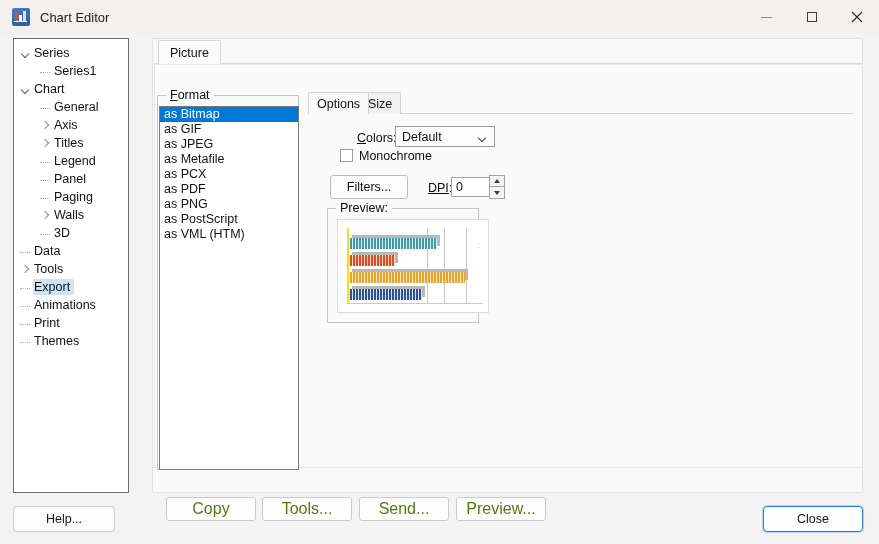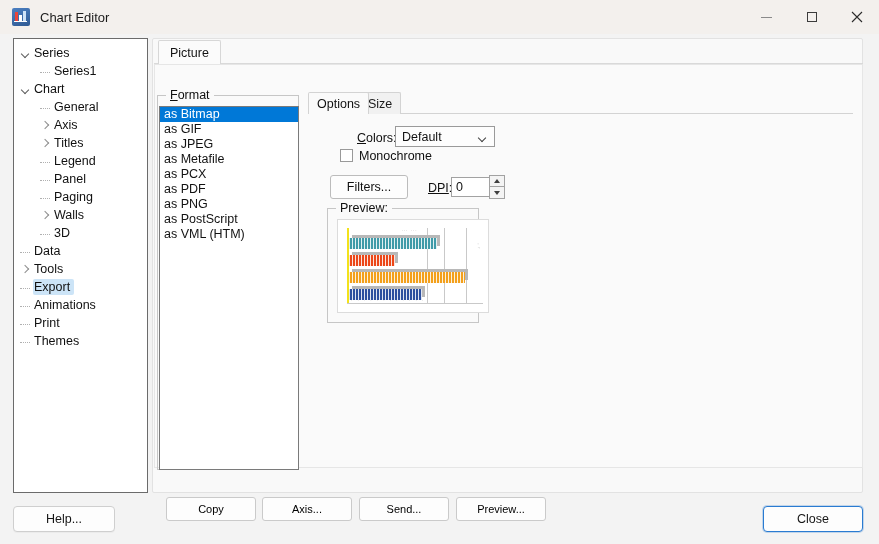--- a/index.html
+++ b/index.html
@@ -81,21 +81,21 @@
     width: 10px; height: 10px;
     border: 1px solid #3c3c3c;
     box-sizing: border-box;
   }
   .win-btn.close svg { display: block; }
 
   
   .tree-panel {
     position: absolute;
     left: 13px; top: 38px;
-    width: 135px; height: 455px;
+    width: 116px; height: 455px;
     background: #ffffff;
     border: 1px solid #6b6b6b;
     box-sizing: border-box;
     overflow: hidden;
   }
   .tree {
     padding: 5px 0 0 0;
     font-size: 12.5px;
   }
   .tnode {
@@ -507,22 +507,22 @@
     position: absolute;
     top: 0;
     width: 90px; height: 24px;
     background: #fdfdfd;
     border: 1px solid #cacaca;
     border-radius: 3px;
     box-sizing: border-box;
     display: flex;
     align-items: center;
     justify-content: center;
-    font-size: 11px;
-    color: #000000;
+    font-size: 16px;
+    color: #4d7c0f;
   }
 </style>
 </head>
 <body>
 
 <div class="window">
 
   <div class="titlebar">
     <div class="title-icon">
       <i class="ti-b1"></i>
@@ -734,21 +734,21 @@
               <div class="pc-bar-wrap" style="top: 61px; left: 2px; width: 73.14px;">
                 <div class="pc-bar-shadow" style="width: 73.14px;"></div>
                 <div class="pc-bar" style="width: 73.14px; background-color: rgb(44, 79, 158);"></div>
               </div>
             </div>
         </div>
       </div>
 
       <div class="action-bar" id="action-bar">
           <div class="act-btn" style="left: 10px;">Copy</div>
-          <div class="act-btn" style="left: 106px;">Axis...</div>
+          <div class="act-btn" style="left: 106px;">Tools...</div>
           <div class="act-btn" style="left: 203px;">Send...</div>
           <div class="act-btn" style="left: 300px;">Preview...</div>
         </div>
 
     </div>
   </div>
 
   <div class="btn help-btn">Help...</div>
   <div class="btn close-btn">Close</div>
 

